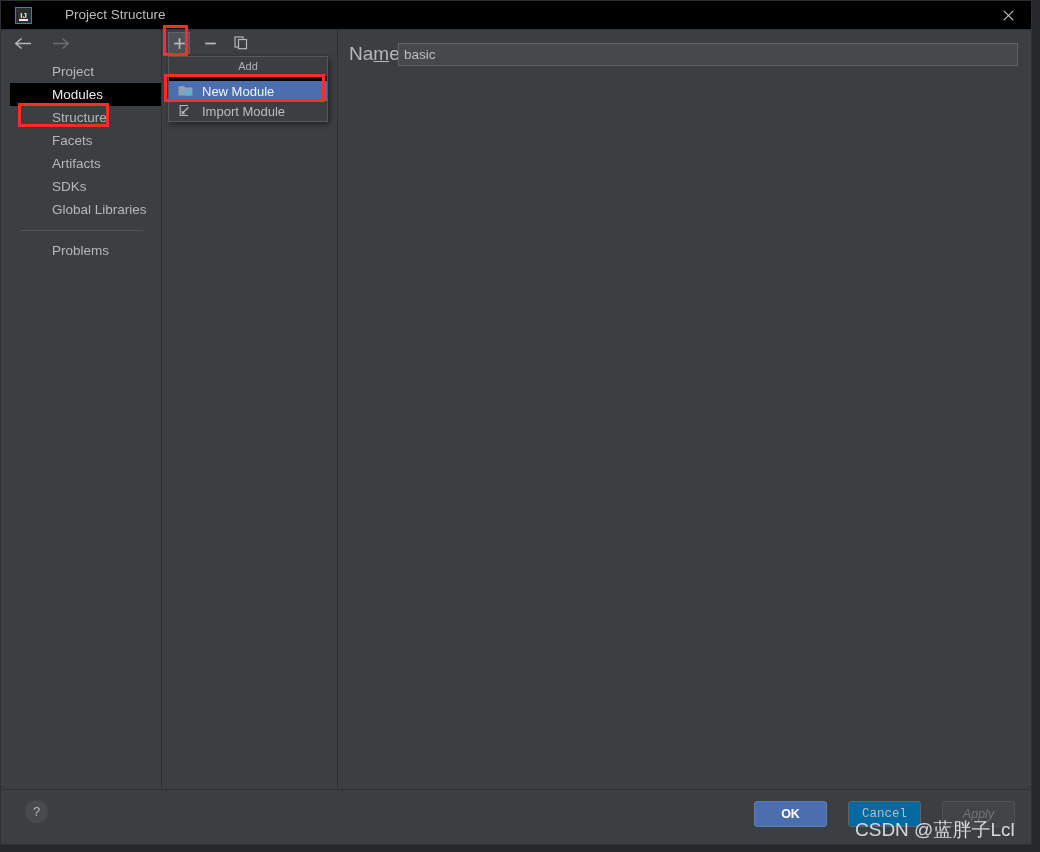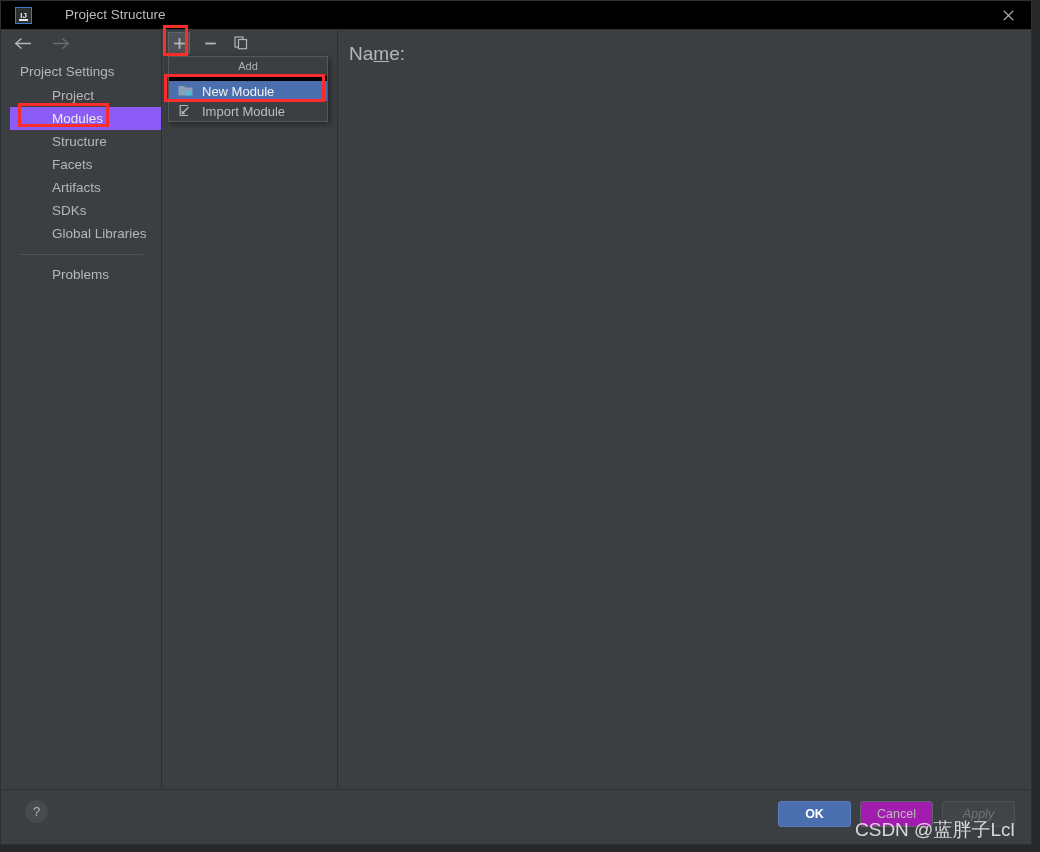--- a/index.html
+++ b/index.html
@@ -124,21 +124,21 @@
   .nav-item {
     padding-left: 42px;
     font-size: 13.5px;
     color: #b6b6b6;
     height: 23px;
     line-height: 23px;
     margin: 0 0 0 8px;
     box-sizing: border-box;
   }
   .nav-item.selected {
-    background: #8b5cf6;
+    background: #000000;
     color: #e8eaec;
     margin-left: 8px;
     margin-right: 0;
   }
   .nav-sep {
     margin: 9px 18px 8px 18px;
     height: 1px;
     background: #4f5355;
   }
 
@@ -268,42 +268,43 @@
     color: #b6b6b6;
     display: flex;
     align-items: center;
     justify-content: center;
     font-size: 13px;
   }
   .btn-row {
     position: absolute;
     right: 15px; top: 11px;
     display: flex;
-    gap: 9px;
+    gap: 21px;
   }
   .btn {
     width: 73px;
     height: 26px;
     border-radius: 3px;
     display: flex;
     align-items: center;
     justify-content: center;
     font-size: 12.5px;
     box-sizing: border-box;
   }
   .btn.primary {
     background: #4b6eaf;
     border: 1px solid #5b7cbb;
     color: #ffffff;
     font-weight: bold;
   }
   .btn.normal {
-    background: #a21caf;
+    background: #0369a1;
     border: 1px solid #5e6365;
     color: #bcbcbc;
+    font-family: Liberation Mono, monospace;
   }
   .btn.disabled {
     background: #424547;
     border: 1px solid #4e5254;
     color: #727577;
     font-style: italic;
   }
 
   
   .redbox {
@@ -356,21 +357,20 @@
       <span class="navbtn disabled">
         <svg width="19" height="13" viewBox="0 0 19 13">
           <line x1="2" y1="6.5" x2="17.5" y2="6.5" stroke="currentColor" stroke-width="1.5"></line>
           <polyline points="11.5,1.5 17.2,6.5 11.5,11.5" fill="none" stroke="currentColor" stroke-width="1.5"></polyline>
         </svg>
       </span>
     </div>
 
     <div class="nav-list">
 
-      <div class="nav-group">Project Settings</div>
       <div class="nav-item">Project</div>
       <div class="nav-item selected">Modules</div>
       <div class="nav-item">Structure</div>
       <div class="nav-item">Facets</div>
       <div class="nav-item">Artifacts</div>
 
       <div class="nav-item">SDKs</div>
       <div class="nav-item">Global Libraries</div>
 
       <div class="nav-sep"></div>
@@ -397,20 +397,21 @@
           <rect x="1" y="1" width="8" height="10" fill="none" stroke="currentColor" stroke-width="1.2"></rect>
           <rect x="4.5" y="3.5" width="8" height="9.2" fill="#3c3f41" stroke="currentColor" stroke-width="1.2"></rect>
         </svg>
       </span>
     </div>
   </div>
 
   <div class="rightpanel">
     <div class="name-row">
       <div class="name-label"><span>Na</span><u>m</u><span>e:</span></div>
+      <input class="name-input" type="text" value="basic" style="">
     </div>
   </div>
 
   <div class="popup">
     <div class="popup-title">Add</div>
     <div class="popup-item highlight">
       <span class="pi-icon">
         <svg width="15" height="13" viewBox="0 0 15 13">
           <path d="M0.5 2 L6 2 L7.3 3.6 L14.5 3.6 L14.5 11.5 L0.5 11.5 Z" fill="#8a9fb8"></path>
           <rect x="8.3" y="7.3" width="4.4" height="4.2" fill="#3fc1d8"></rect>

